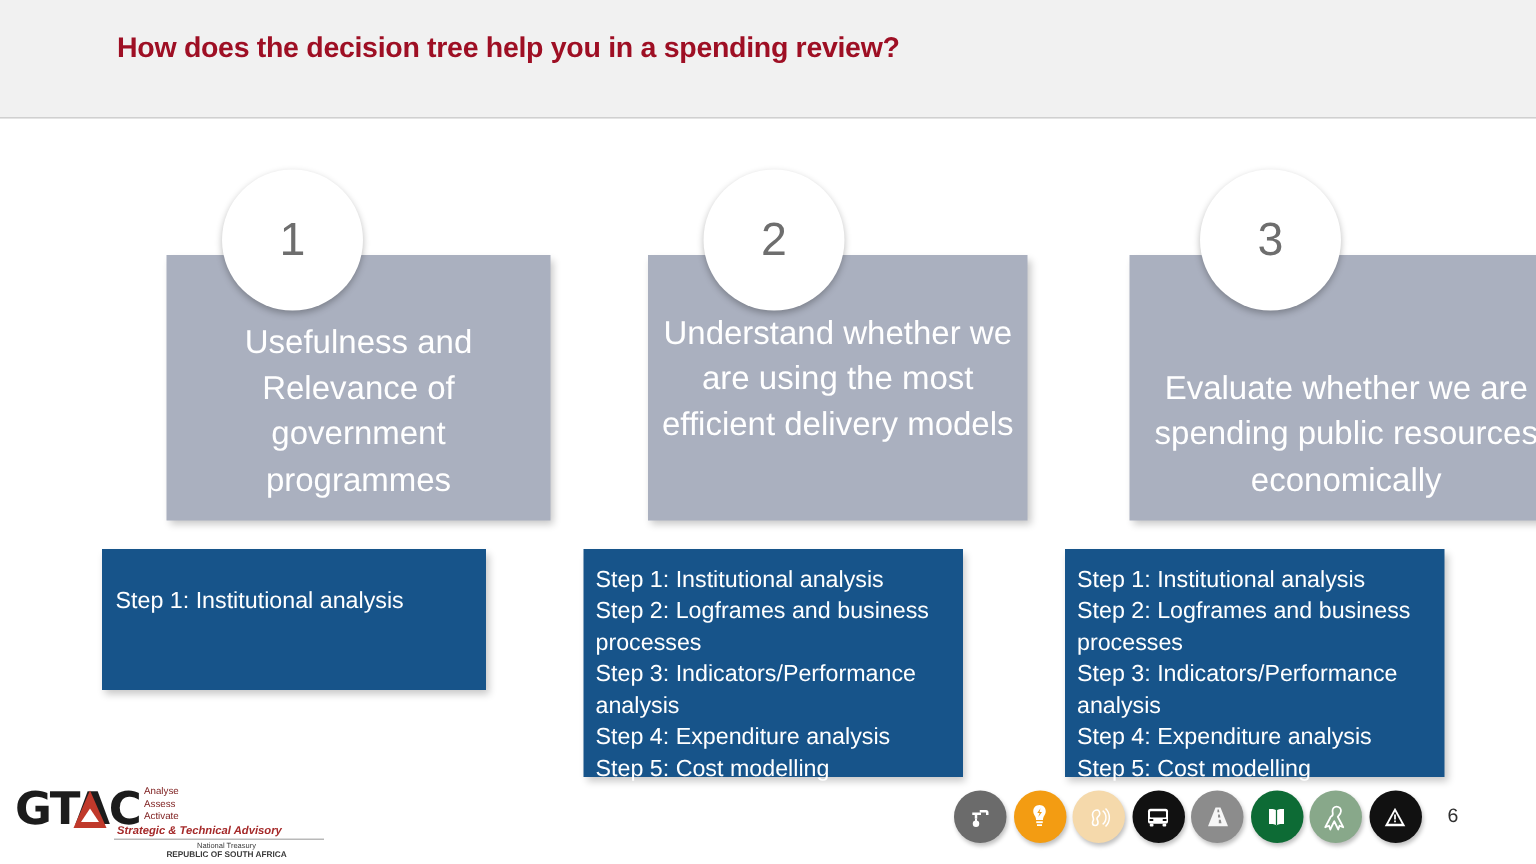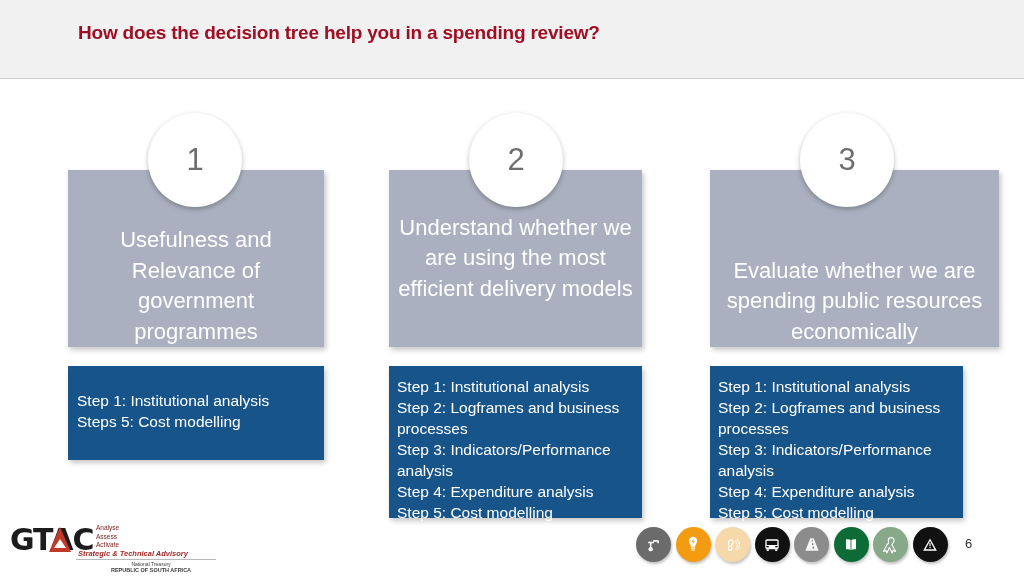--- a/index.html
+++ b/index.html
@@ -63,22 +63,23 @@
     background: #aab0bf;
     box-shadow: 2px 3px 5px rgba(0,0,0,0.22);
     color: #ffffff;
     font-size: 22px;
     line-height: 30.5px;
     text-align: center;
     box-sizing: border-box;
     display: flex;
     align-items: flex-end;
     justify-content: center;
-    padding: 0 6px 0 6px;
+    padding: 0 6px 12px 6px;
     z-index: 2;
+    margin-left: 43px;
   }
   .gray-1 { left: 68px;  width: 256px; height: 177px; }
   .gray-2 { left: 389px; width: 253px; height: 177px; align-items: center; }
   .gray-3 { left: 710px; width: 289px; height: 177px; }
 
   .blue-box {
     position: absolute;
     background: #17548a;
     box-shadow: 2px 3px 5px rgba(0,0,0,0.22);
     color: #ffffff;
@@ -203,21 +204,20 @@
 <div class="slide-title">How does the decision tree help you in a spending review?</div>
 
 <div class="badge-circle badge-1">
   <span>1</span>
 </div>
 <div class="gray-box gray-1">
   <span>Usefulness and Relevance of government programmes</span>
 </div>
 <div class="blue-box blue-1">
   <span class="line">Step 1: Institutional analysis</span>
-  <span class="line">Steps 5: Cost modelling</span>
 </div>
 
 <div class="badge-circle badge-2">
   <span>2</span>
 </div>
 <div class="gray-box gray-2">
   <span>Understand whether we are using the most efficient delivery models</span>
 </div>
 <div class="blue-box blue-2">
   <span class="line">Step 1: Institutional analysis</span>

